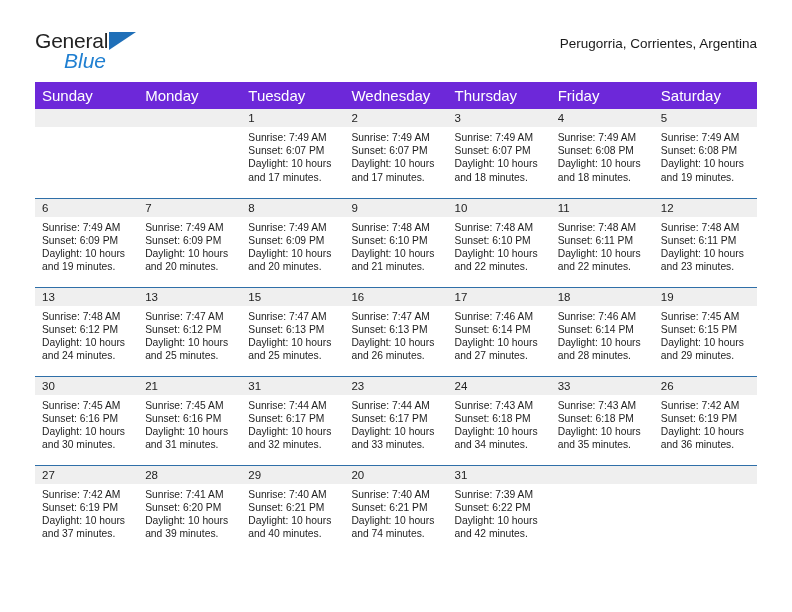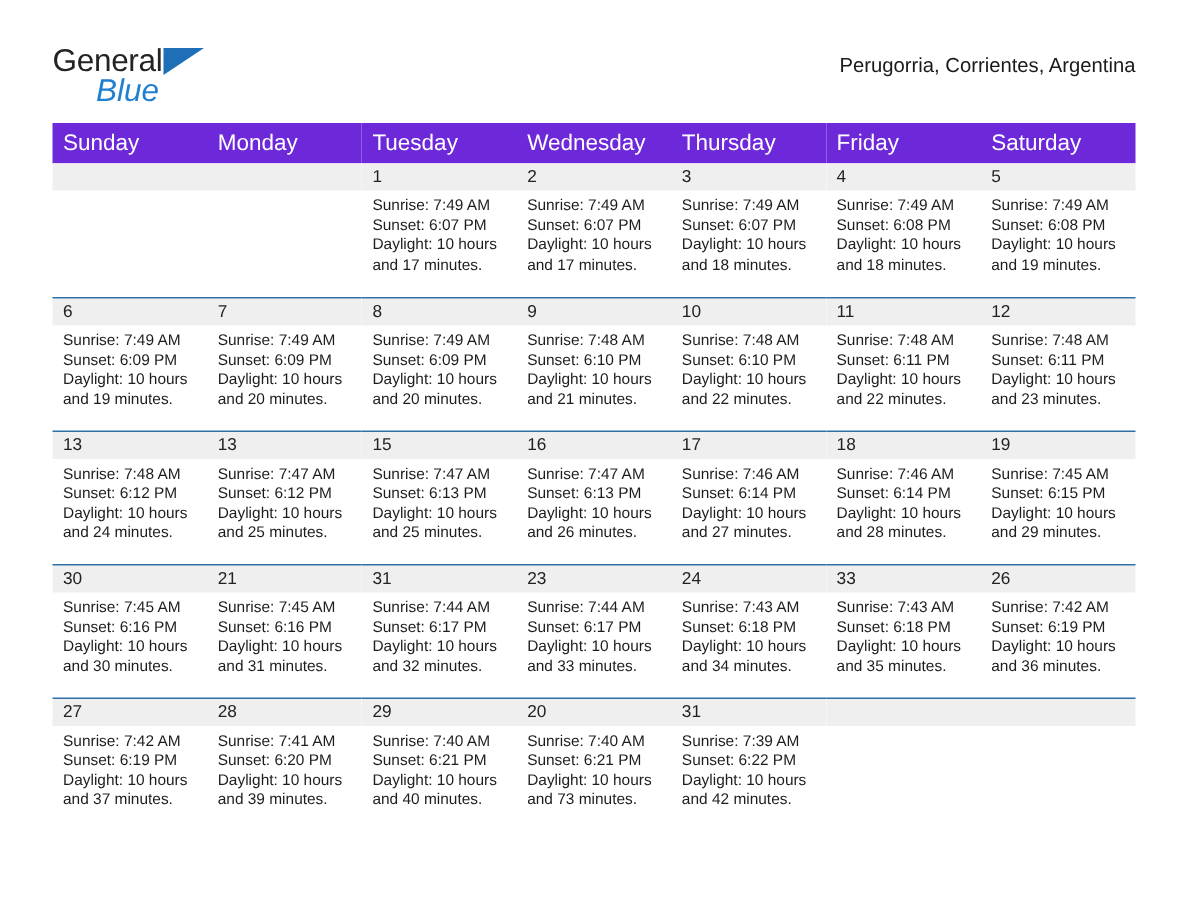--- a/index.html
+++ b/index.html
@@ -457,21 +457,21 @@
               <div class="daylight-line">Daylight: 10 hours</div>
               <div class="daylight-line">and 40 minutes.</div>
             </div>
           </td>
           <td class="">
             <div class="daynum-band">20</div>
             <div class="cell-body">
               <div>Sunrise: 7:40 AM</div>
               <div>Sunset: 6:21 PM</div>
               <div class="daylight-line">Daylight: 10 hours</div>
-              <div class="daylight-line">and 73 minutes.</div>
+              <div class="daylight-line">and 74 minutes.</div>
             </div>
           </td>
           <td class="">
             <div class="daynum-band">31</div>
             <div class="cell-body">
               <div>Sunrise: 7:39 AM</div>
               <div>Sunset: 6:22 PM</div>
               <div class="daylight-line">Daylight: 10 hours</div>
               <div class="daylight-line">and 42 minutes.</div>
             </div>

